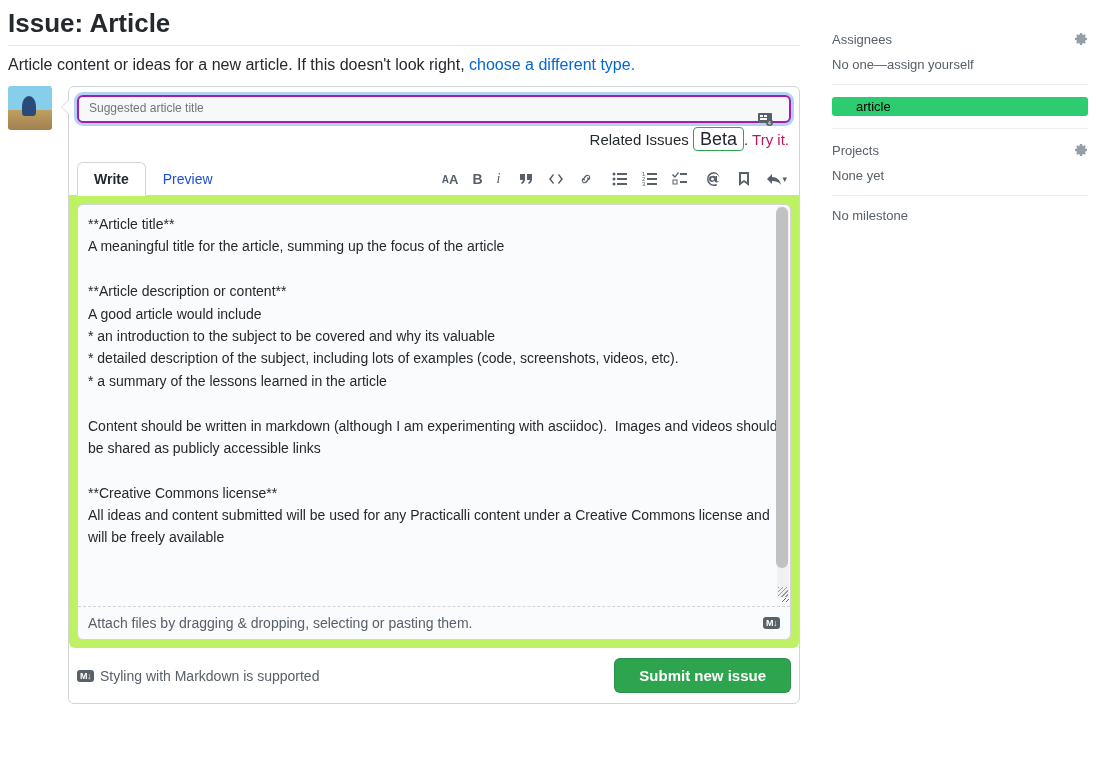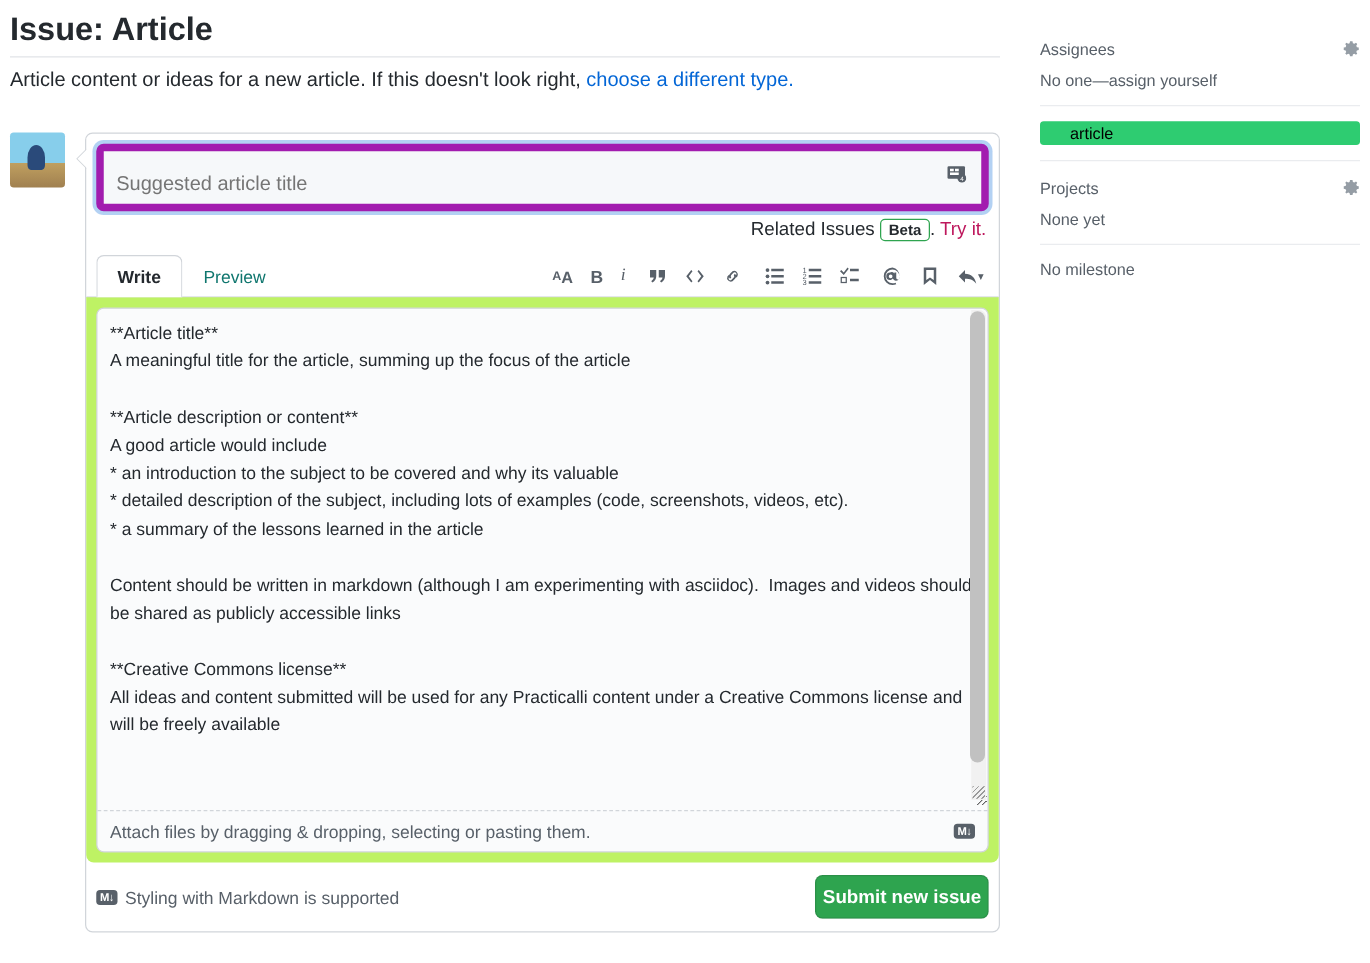--- a/index.html
+++ b/index.html
@@ -10,21 +10,21 @@
     font-size: 14px;
     color: #24292e;
     background: #fff;
     width: 1096px;
   }
   .layout { display: flex; gap: 32px; }
   .main { flex: 1; min-width: 0; }
   .sidebar { width: 256px; flex-shrink: 0; padding-top: 10px; }
   h1 { font-size: 26px; font-weight: 700; margin: 0 0 6px 0; }
   .divider { border-bottom: 1px solid #e1e4e8; margin-bottom: 10px; }
-  .desc { font-size: 16px; color: #24292e; margin-bottom: 32px; }
+  .desc { font-size: 16px; color: #24292e; margin-bottom: 12px; }
   .desc a { color: #0366d6; text-decoration: none; }
   .issue-form { display: flex; gap: 16px; }
   .avatar {
     width: 44px; height: 44px; border-radius: 3px; flex-shrink: 0;
     background: linear-gradient(180deg, #87ceeb 0%, #87ceeb 55%, #c0a060 55%, #a08050 100%);
     position: relative; overflow: hidden;
   }
   .avatar::after {
     content: ""; position: absolute; left: 14px; top: 10px; width: 14px; height: 20px;
     background: #2a4a7a; border-radius: 50% 50% 20% 20%;
@@ -35,43 +35,43 @@
   .form-box::before {
     content: ""; position: absolute; left: -8px; top: 12px;
     border: 8px solid transparent; border-right-color: #d1d5da; border-left: none;
   }
   .form-box::after {
     content: ""; position: absolute; left: -7px; top: 12px;
     border: 8px solid transparent; border-right-color: #fff; border-left: none;
   }
   .title-wrap { padding: 8px 8px 0 8px; }
   .title-input {
-    width: 100%; padding: 18px 36px 6px 10px; font-size: 16px;
-    border: 6px solid #a21caf; border-radius: 6px; background: #f6f8fa;
+    width: 100%; padding: 4px 36px 6px 10px; font-size: 12px;
+    border: 2px solid #a21caf; border-radius: 6px; background: #f6f8fa;
     box-shadow: 0 0 0 3px rgba(3,102,214,0.3); outline: none;
     position: relative;
   }
   .title-input-wrap { position: relative; }
   .title-icon {
     position: absolute; right: 18px; top: 16px; width: 16px; height: 16px;
     color: #586069;
   }
   .related { text-align: right; padding: 6px 10px 12px 10px; font-size: 15px; }
   .beta-badge {
     border: 1.5px solid #2ea44f; border-radius: 4px; padding: 1px 6px;
-    font-weight: 700; font-size: 12px; color: #24292e;
+    font-weight: 400; font-size: 18px; color: #24292e;
   }
   .try-link { color: #be185d; text-decoration: none; }
   .tabs-row {
     display: flex; align-items: center; padding: 0 8px; margin-bottom: -1px;
     justify-content: space-between;
   }
   .tabs { display: flex; }
   .tab {
-    padding: 8px 16px; font-size: 14px; color: #0f766e; cursor: pointer;
+    padding: 8px 16px; font-size: 14px; color: #1d4ed8; cursor: pointer;
     border: 1px solid transparent; border-radius: 6px 6px 0 0;
     background: transparent;
   }
   .tab.active {
     background: #fff; border-color: #d1d5da; border-bottom-color: #fff;
     color: #24292e;
     font-weight: bold;
   }
   .toolbar { display: flex; gap: 18px; align-items: center; padding-right: 4px; }
   .tool-group { display: flex; gap: 14px; align-items: center; }
@@ -99,21 +99,21 @@
     font-size: 9px; font-weight: 700; background: #586069; color: #fff;
     padding: 1px 3px; border-radius: 3px; letter-spacing: -0.5px;
   }
   .footer {
     display: flex; justify-content: space-between; align-items: center;
     padding: 10px 8px;
   }
   .md-hint { display: flex; align-items: center; gap: 6px; color: #586069; }
   .submit-btn {
     background: #2ea44f; color: #fff; border: 1px solid rgba(27,31,35,0.15);
-    border-radius: 6px; padding: 8px 5px; font-size: 15px; font-weight: 600;
+    border-radius: 6px; padding: 8px 24px; font-size: 15px; font-weight: 600;
     cursor: pointer;
   }
   .side-section { border-bottom: 1px solid #eaecef; padding: 12px 0; }
   .side-section:last-child { border-bottom: none; }
   .side-header {
     display: flex; justify-content: space-between; align-items: center;
     margin-bottom: 8px;
   }
   .side-title { font-weight: 400; font-size: 13px; color: #586069; }
   .gear { color: #959da5; cursor: pointer; }

